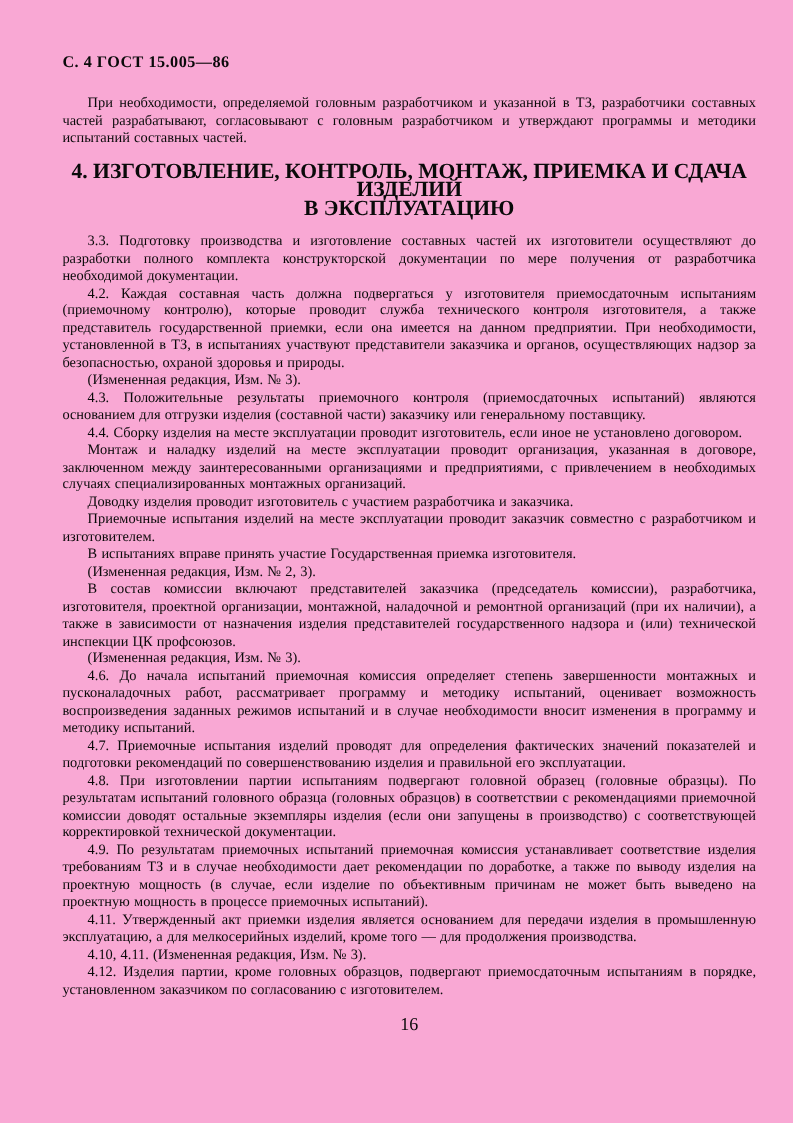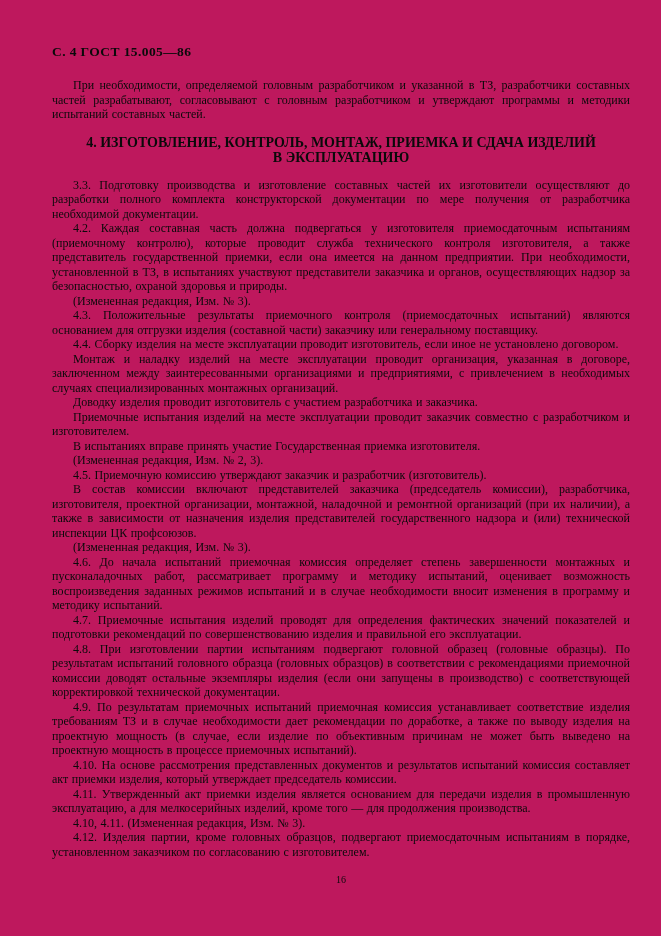--- a/index.html
+++ b/index.html
@@ -12,21 +12,21 @@
     height: 936px;
     overflow: hidden;
     font-family: "Liberation Serif", "DejaVu Serif", serif;
     color: #0a0a0a;
   }
   .page {
     box-sizing: border-box;
     width: 661px;
     height: 936px;
     padding: 44px 31px 18px 52px;
-    background: #be185d;
+    background: #f9a8d4;
   }
   .doc-header {
     font-size: 13.5px;
     font-weight: bold;
     letter-spacing: 0.4px;
     margin: 0 0 18px 0;
   }
   .para {
     margin: 0;
     font-size: 12px;
@@ -37,28 +37,28 @@
   }
   .intro {
     margin-top: 2px;
   }
   .bold {
     font-weight: normal;
   }
   .section-heading {
     margin: 13px 0 12px 0;
     text-align: center;
-    font-size: 14px;
+    font-size: 18px;
     font-weight: bold;
     line-height: 15.5px;
   }
   .page-number {
     margin-top: 15px;
     text-align: center;
-    font-size: 10px;
+    font-size: 15px;
   }
 </style>
 </head>
 <body>
 
 <div class="page">
 
   <div class="doc-header">С. 4 ГОСТ 15.005—86</div>
 
   <p class="para intro">При необходимости, определяемой головным разработчиком и указанной в ТЗ, разработчики составных частей разрабатывают, согласовывают с головным разработчиком и утверждают программы и методики испытаний составных частей.</p>
@@ -71,27 +71,25 @@
   <p class="para">3.3. Подготовку производства и изготовление составных частей их изготовители осуществляют до разработки полного комплекта конструкторской документации по мере получения от разработчика необходимой документации.</p>
   <p class="para">4.2. Каждая составная часть должна подвергаться у изготовителя приемосдаточным испытаниям (приемочному контролю), которые проводит служба технического контроля изготовителя, а также представитель государственной приемки, если она имеется на данном предприятии. При необходимости, установленной в ТЗ, в испытаниях участвуют представители заказчика и органов, осуществляющих надзор за безопасностью, охраной здоровья и природы.</p>
   <p class="para bold">(Измененная редакция, Изм. № 3).</p>
   <p class="para">4.3. Положительные результаты приемочного контроля (приемосдаточных испытаний) являются основанием для отгрузки изделия (составной части) заказчику или генеральному поставщику.</p>
   <p class="para">4.4. Сборку изделия на месте эксплуатации проводит изготовитель, если иное не установлено договором.</p>
   <p class="para">Монтаж и наладку изделий на месте эксплуатации проводит организация, указанная в договоре, заключенном между заинтересованными организациями и предприятиями, с привлечением в необходимых случаях специализированных монтажных организаций.</p>
   <p class="para">Доводку изделия проводит изготовитель с участием разработчика и заказчика.</p>
   <p class="para">Приемочные испытания изделий на месте эксплуатации проводит заказчик совместно с разработчиком и изготовителем.</p>
   <p class="para">В испытаниях вправе принять участие Государственная приемка изготовителя.</p>
   <p class="para bold">(Измененная редакция, Изм. № 2, 3).</p>
-  <p class="para">4.5. Приемочную комиссию утверждают заказчик и разработчик (изготовитель).</p>
   <p class="para">В состав комиссии включают представителей заказчика (председатель комиссии), разработчика, изготовителя, проектной организации, монтажной, наладочной и ремонтной организаций (при их наличии), а также в зависимости от назначения изделия представителей государственного надзора и (или) технической инспекции ЦК профсоюзов.</p>
   <p class="para bold">(Измененная редакция, Изм. № 3).</p>
   <p class="para">4.6. До начала испытаний приемочная комиссия определяет степень завершенности монтажных и пусконаладочных работ, рассматривает программу и методику испытаний, оценивает возможность воспроизведения заданных режимов испытаний и в случае необходимости вносит изменения в программу и методику испытаний.</p>
   <p class="para">4.7. Приемочные испытания изделий проводят для определения фактических значений показателей и подготовки рекомендаций по совершенствованию изделия и правильной его эксплуатации.</p>
   <p class="para">4.8. При изготовлении партии испытаниям подвергают головной образец (головные образцы). По результатам испытаний головного образца (головных образцов) в соответствии с рекомендациями приемочной комиссии доводят остальные экземпляры изделия (если они запущены в производство) с соответствующей корректировкой технической документации.</p>
   <p class="para">4.9. По результатам приемочных испытаний приемочная комиссия устанавливает соответствие изделия требованиям ТЗ и в случае необходимости дает рекомендации по доработке, а также по выводу изделия на проектную мощность (в случае, если изделие по объективным причинам не может быть выведено на проектную мощность в процессе приемочных испытаний).</p>
-  <p class="para">4.10. На основе рассмотрения представленных документов и результатов испытаний комиссия составляет акт приемки изделия, который утверждает председатель комиссии.</p>
   <p class="para">4.11. Утвержденный акт приемки изделия является основанием для передачи изделия в промышленную эксплуатацию, а для мелкосерийных изделий, кроме того — для продолжения производства.</p>
   <p class="para"><span>4.10, 4.11.</span> <span class="bold">(Измененная редакция, Изм. № 3).</span></p>
   <p class="para">4.12. Изделия партии, кроме головных образцов, подвергают приемосдаточным испытаниям в порядке, установленном заказчиком по согласованию с изготовителем.</p>
 
   <div class="page-number">16</div>
 
 </div>
 
 </body></html>

